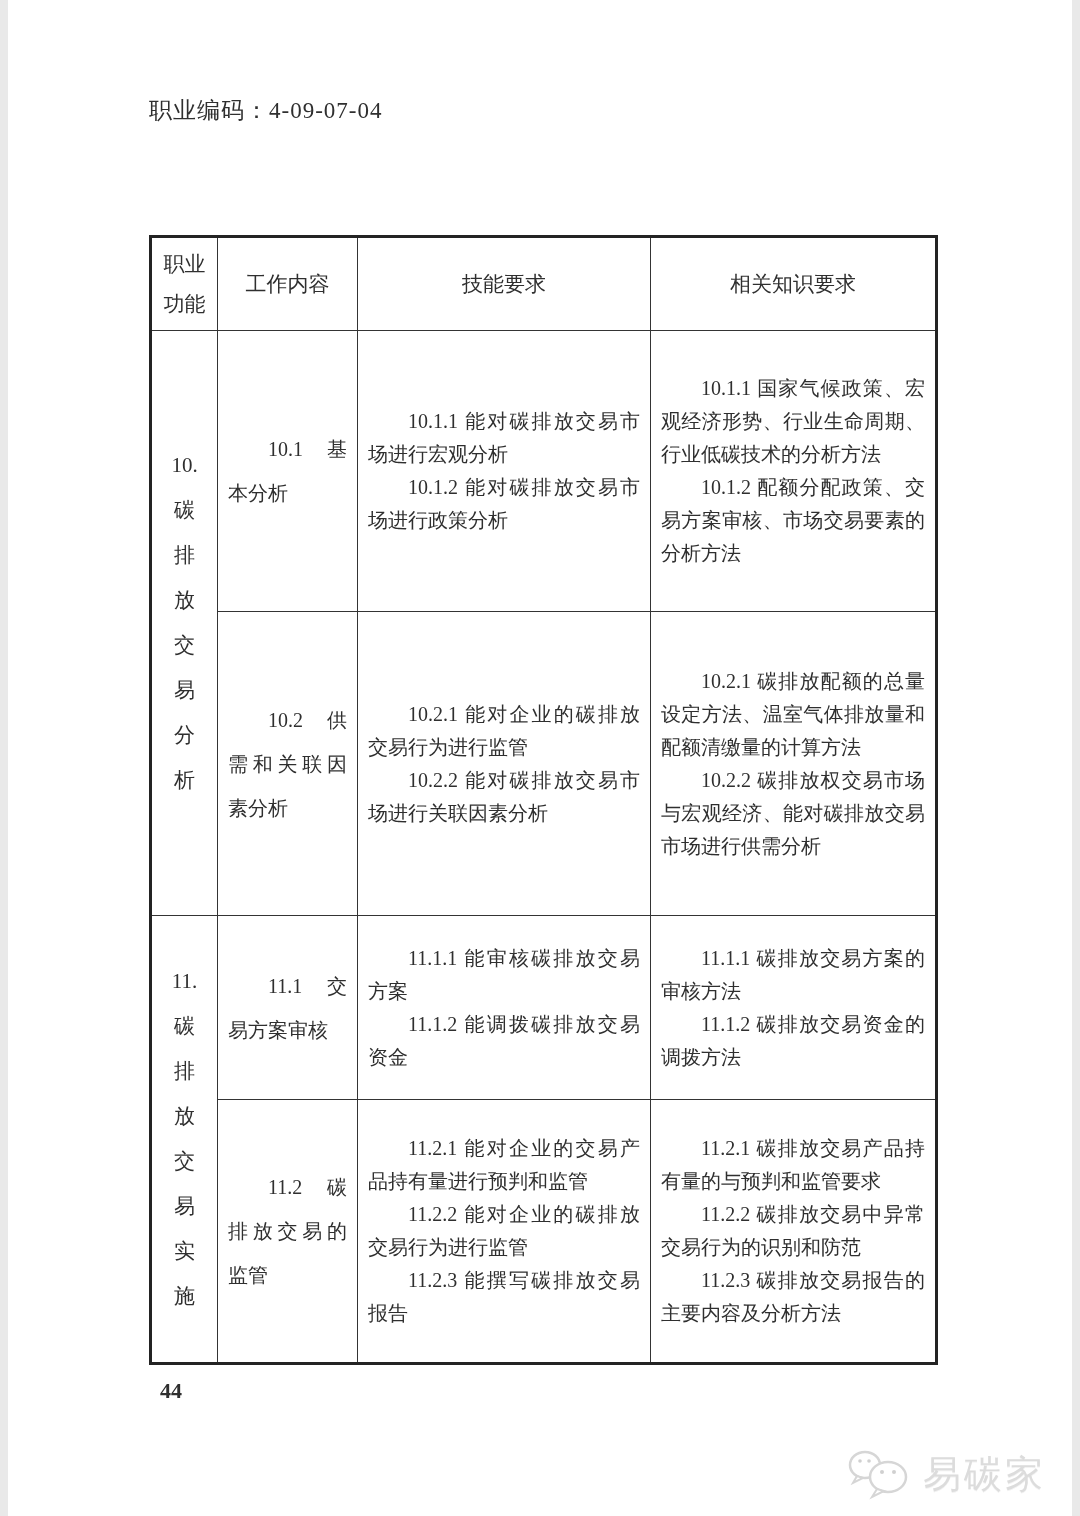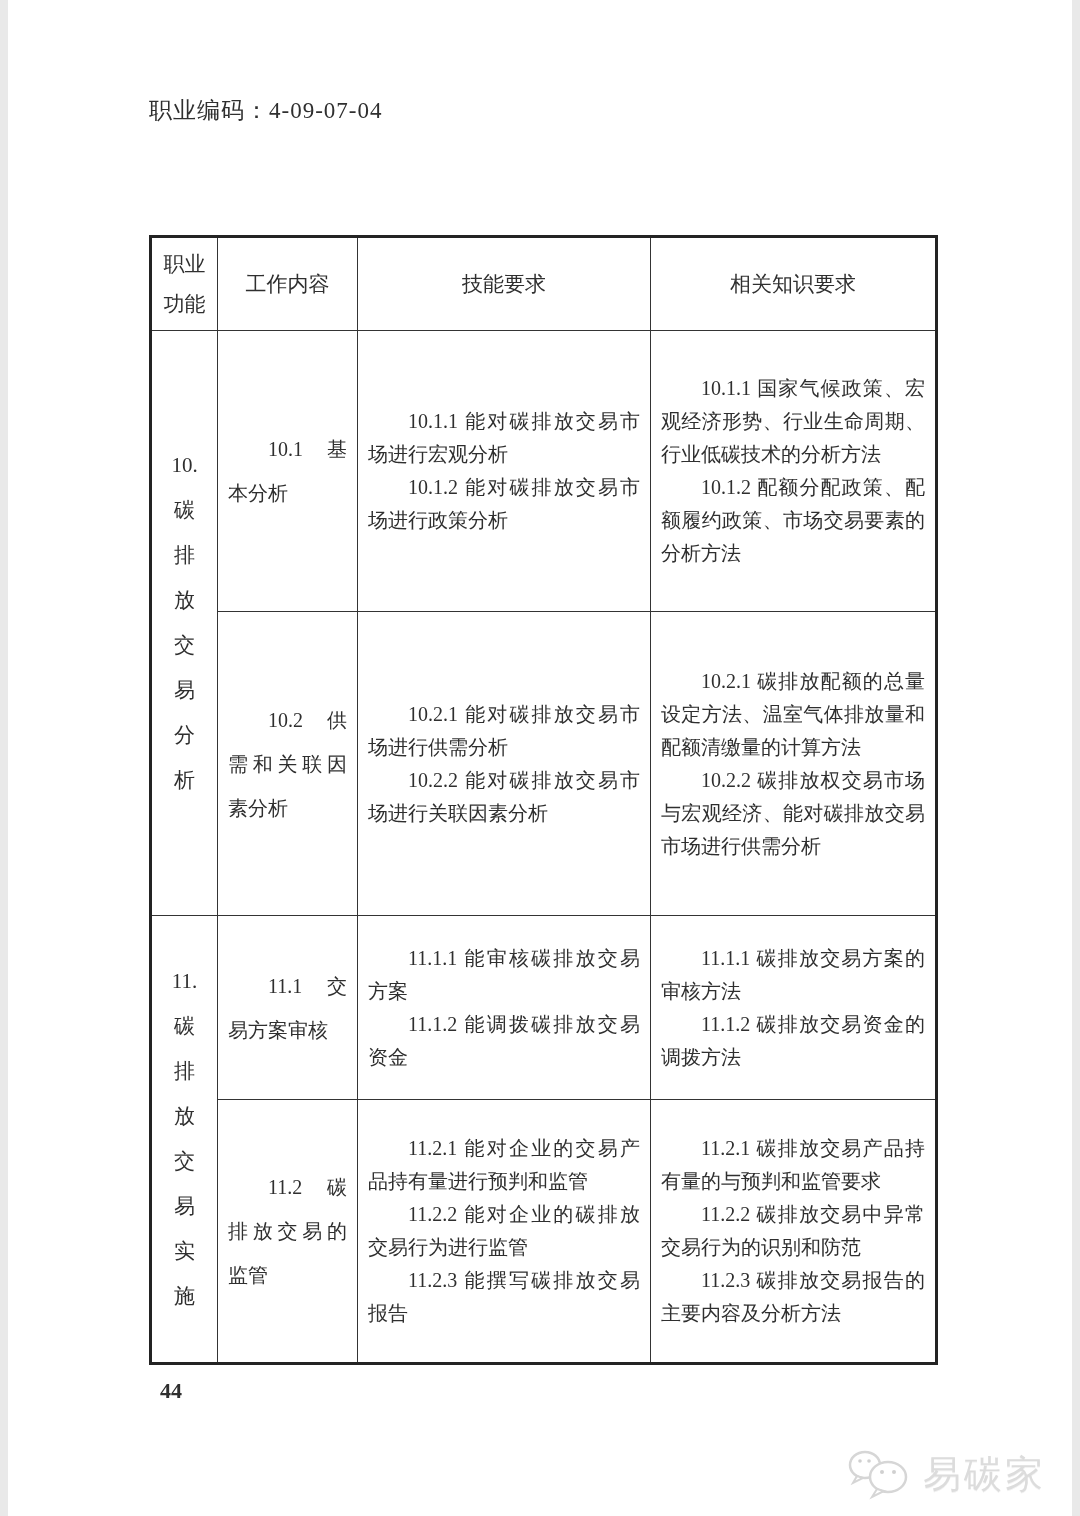--- a/index.html
+++ b/index.html
@@ -139,30 +139,30 @@
         </td>
         <td class="work-cell">
           <p>10.1 基本分析</p>
         </td>
         <td class="skills-cell">
           <p>10.1.1 能对碳排放交易市场进行宏观分析</p>
           <p>10.1.2 能对碳排放交易市场进行政策分析</p>
         </td>
         <td class="knowledge-cell">
           <p>10.1.1 国家气候政策、宏观经济形势、行业生命周期、行业低碳技术的分析方法</p>
-          <p>10.1.2 配额分配政策、配额履约政策、市场交易要素的分析方法</p>
+          <p>10.1.2 配额分配政策、交易方案审核、市场交易要素的分析方法</p>
         </td>
       </tr>
 
       <tr class="row-10-2">
         <td class="work-cell">
           <p>10.2 供需和关联因素分析</p>
         </td>
         <td class="skills-cell">
-          <p>10.2.1 能对碳排放交易市场进行供需分析</p>
+          <p>10.2.1 能对企业的碳排放交易行为进行监管</p>
           <p>10.2.2 能对碳排放交易市场进行关联因素分析</p>
         </td>
         <td class="knowledge-cell">
           <p>10.2.1 碳排放配额的总量设定方法、温室气体排放量和配额清缴量的计算方法</p>
           <p>10.2.2 碳排放权交易市场与宏观经济、能对碳排放交易市场进行供需分析</p>
         </td>
       </tr>
 
       <tr class="row-11-1">
         <td class="function-cell" rowspan="2">

